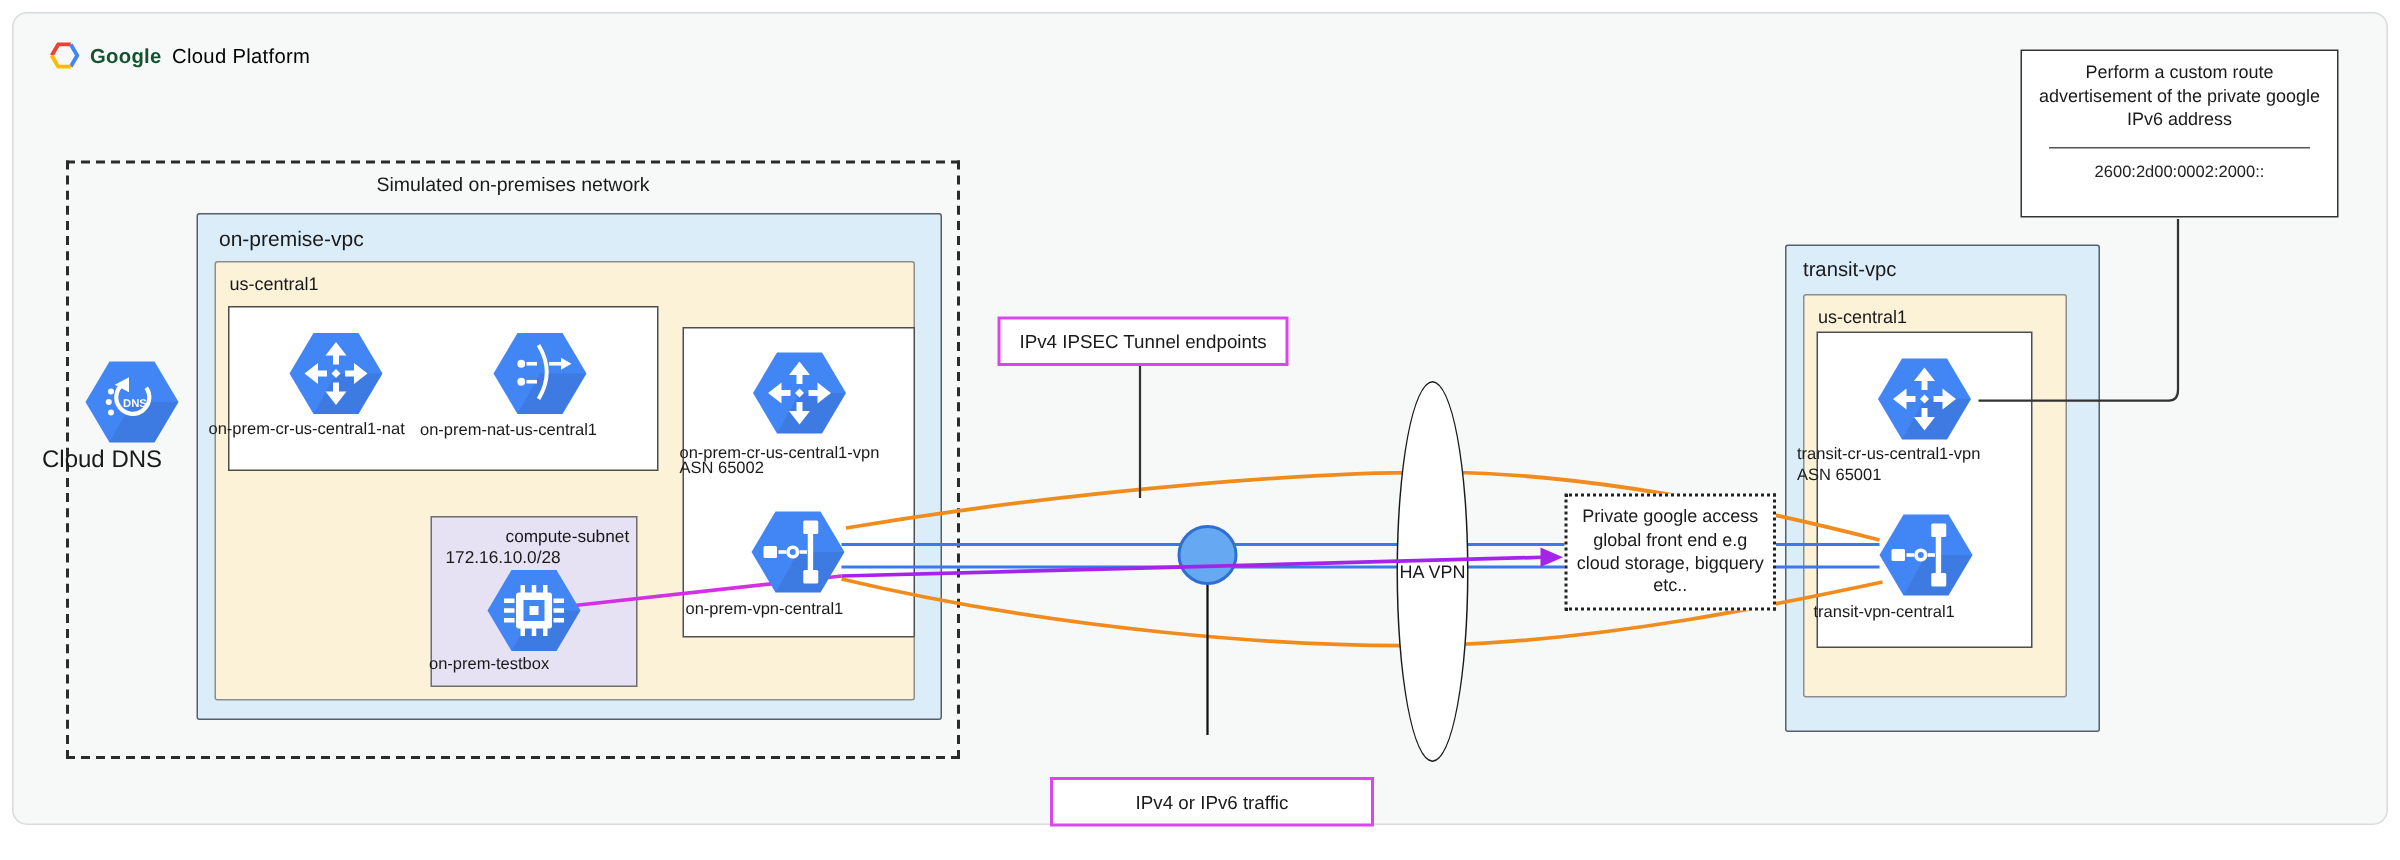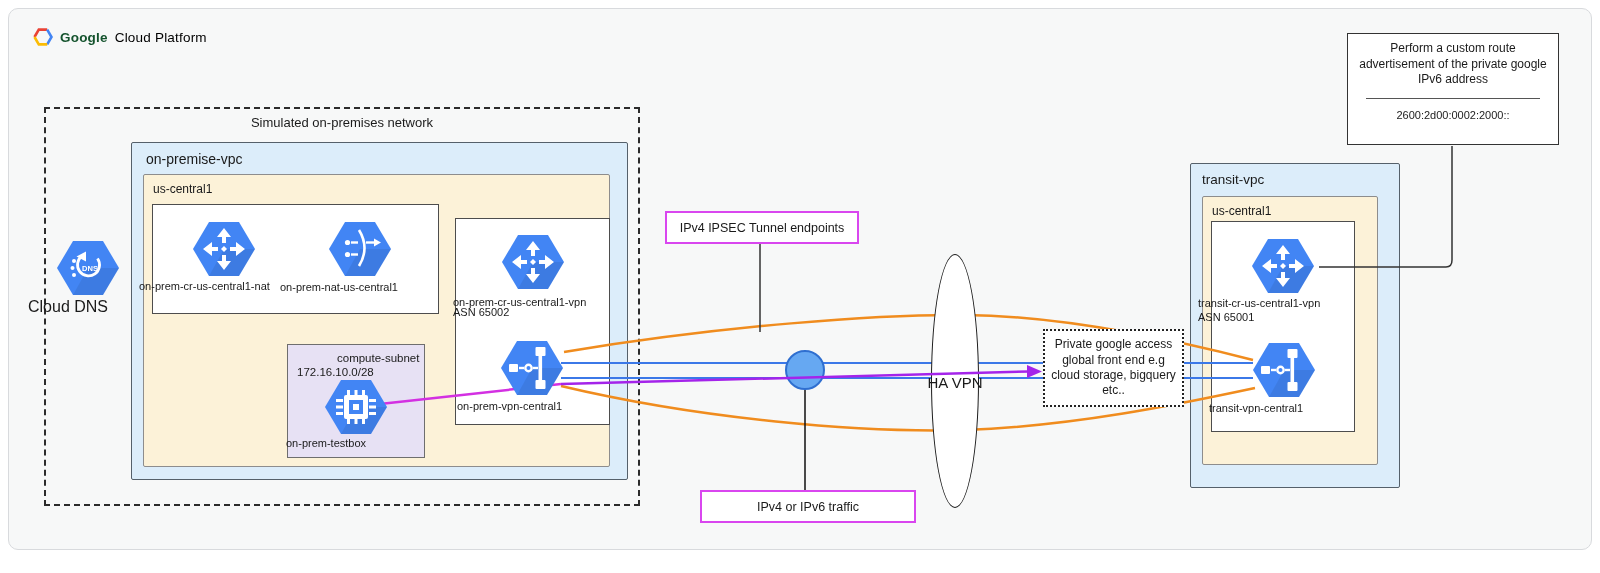--- a/index.html
+++ b/index.html
@@ -16,21 +16,21 @@
   .titlelbl{position:absolute;font-size:13px;z-index:6;white-space:nowrap;}
   .smalllbl{position:absolute;font-size:12px;z-index:6;white-space:nowrap;}
   .node-label{position:absolute;font-size:11px;white-space:nowrap;z-index:31;}
   .node-label.tiny{font-size:11px;}
   .icon{position:absolute;z-index:30;}
   .conn-label{position:absolute;background:#ffffff;border:2px solid #d946ef;z-index:20;
               display:flex;align-items:center;justify-content:center;font-size:12.5px;text-align:center;}
   .pga-box{position:absolute;background:#ffffff;border:2px dotted #222;z-index:20;
            display:flex;align-items:center;justify-content:center;font-size:12px;line-height:1.28;text-align:center;padding:2px 3px;box-sizing:border-box;}
   .ellipse{position:absolute;background:#ffffff;border:1.6px solid #1a1a1a;border-radius:50%;z-index:20;box-sizing:border-box;}
-  .ellipse-label{position:absolute;font-size:15px;text-align:center;z-index:26;white-space:nowrap;}
+  .ellipse-label{position:absolute;font-size:12px;text-align:center;z-index:26;white-space:nowrap;}
   .annotation{position:absolute;background:#ffffff;border:1px solid #333;z-index:20;
               font-size:12px;text-align:center;box-sizing:border-box;padding:7px 8px 0 8px;line-height:1.3;}
   .annotation .divider{border-top:1px solid #555;margin:10px 10px 9px 10px;}
   .annotation .value{font-size:11px;color:#222;}
   svg.lines{position:absolute;left:0;top:0;z-index:15;pointer-events:none;}
   svg.toplines{position:absolute;left:0;top:0;z-index:25;pointer-events:none;}
   .logo{position:absolute;left:33px;top:28px;display:flex;align-items:center;gap:7px;z-index:6;}
   .logo .t1{font-size:13.5px;color:#14532d;font-weight:bold;letter-spacing:.2px;}
   .logo .t2{font-size:13.5px;color:#000000;letter-spacing:.2px;text-align:center;}
 </style>
@@ -164,21 +164,21 @@
 
   <div class="pga-box" style="left:1043px;top:329px;width:141px;height:78px;">Private google access global front end e.g cloud storage, bigquery etc..</div>
 
   <svg class="toplines" width="1600" height="573" viewBox="0 0 1600 573">
     <line x1="380" y1="404" x2="561" y2="384" stroke="#d330e2" stroke-width="2.5"></line>
     <line x1="561" y1="384" x2="1029" y2="371.5" stroke="#a424ea" stroke-width="2.5"></line>
     <polygon points="1042,371.5 1027,365 1027,378" fill="#a424ea"></polygon>
   </svg>
 
   <div class="conn-label" style="left:665px;top:211px;width:190px;height:29px;">IPv4 IPSEC Tunnel endpoints</div>
-  <div class="conn-label" style="left:700px;top:490px;width:212px;height:29px;">IPv4 or IPv6 traffic</div>
+  <div class="conn-label" style="left:700px;top:518px;width:212px;height:29px;">IPv4 or IPv6 traffic</div>
 
   <div class="annotation" style="left:1347px;top:33px;width:212px;height:112px;">
     <div>Perform a custom route advertisement of the private google IPv6 address</div>
     <div class="divider"></div>
     <div class="value">2600:2d00:0002:2000::</div>
   </div>
 
   <svg class="icon" style="left:56px;top:240px;" width="64" height="56">
       <use href="#hex-dns"></use>
     </svg>

